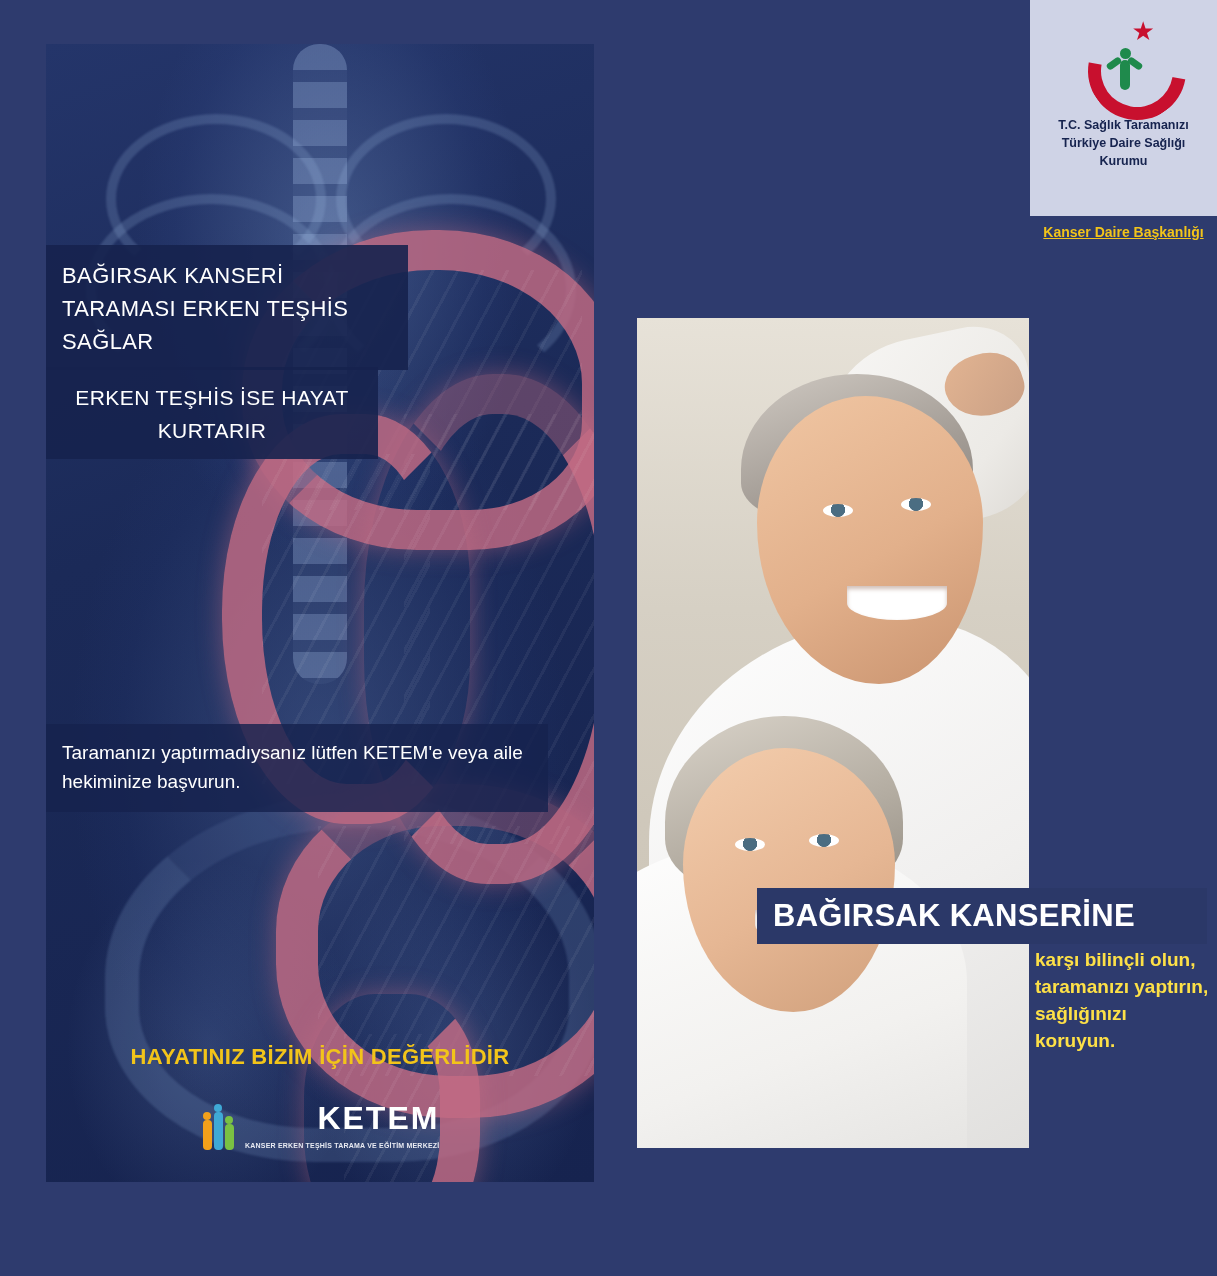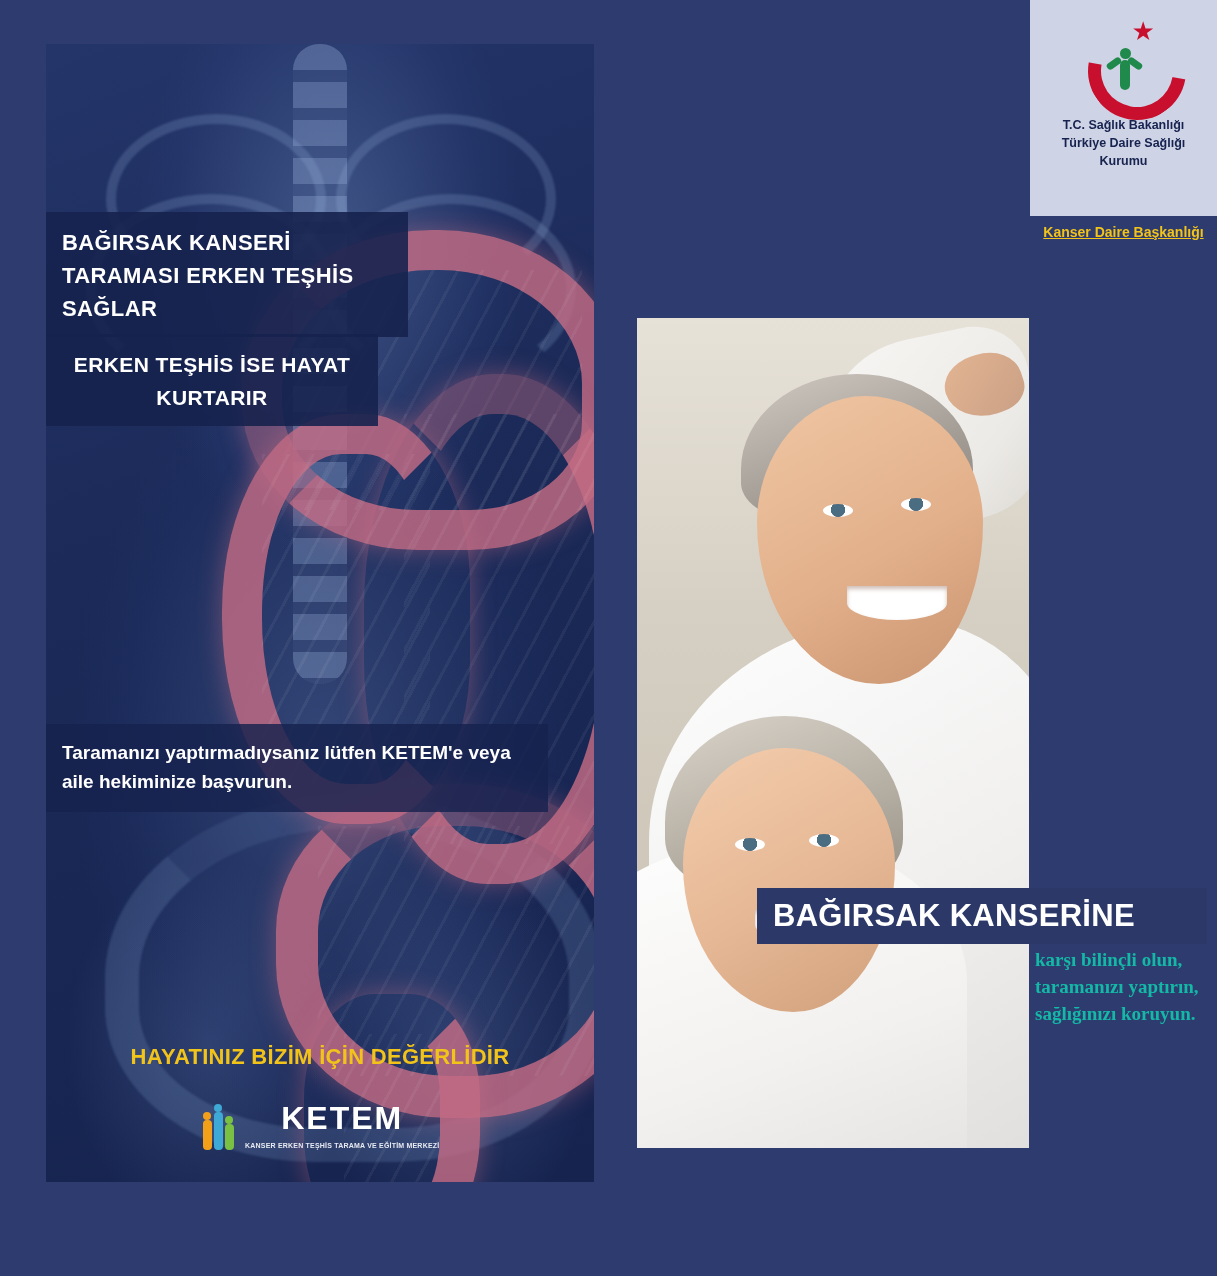--- a/index.html
+++ b/index.html
@@ -113,22 +113,23 @@
         rgba(0,0,0,0) 3px, rgba(0,0,0,0) 22px);
     mix-blend-mode: screen;
     pointer-events: none;
   }
 
   
   .headline-block {
     position: absolute;
     background: rgba(22,34,78,0.90);
     color: #ffffff;
-    font-weight: bold;
+    font-weight: normal;
     letter-spacing: 0.4px;
+    margin-top: 33px;
   }
   .hl-1 {
     left: 0px; top: 168px; width: 330px;
     padding: 14px 16px 12px 16px;
     font-size: 22px; line-height: 33px;
   }
   .hl-2 {
     left: 0px; top: 290px; width: 300px;
     padding: 14px 16px 12px 16px;
     font-size: 21px; line-height: 33px; text-align: center;
@@ -139,21 +140,21 @@
     font-size: 31px; line-height: 43px;
   }
   .para {
     position: absolute;
     left: 0px; top: 680px; width: 470px;
     padding: 14px 16px 16px 16px;
     background: rgba(22,34,78,0.82);
     color: #ffffff;
     font-size: 19px;
     line-height: 29px;
-    font-weight: bold;
+    font-weight: normal;
   }
   .slogan {
     position: absolute;
     left: 0; top: 1000px;
     width: 548px;
     text-align: center;
     color: #f2c41a;
     font-size: 22px;
     font-weight: bold;
     letter-spacing: 0.3px;
@@ -179,21 +180,21 @@
   .ketem-mark .head {
     position: absolute; border-radius: 50%; width: 8px; height: 8px;
   }
   .ketem-mark .h1 { left: 2px;  top: 8px;  background: #f2a01a; }
   .ketem-mark .h2 { left: 13px; top: 0px;  background: #3fa9d6; }
   .ketem-mark .h3 { left: 24px; top: 12px; background: #7ac143; }
   .ketem-text {
     display: inline-block;
     vertical-align: middle;
     margin-left: 6px;
-    text-align: center;
+    text-align: right;
   }
   .ketem-word {
     color: #ffffff;
     font-size: 32px;
     font-weight: bold;
     letter-spacing: 2px;
     line-height: 32px;
   }
   .ketem-sub {
     color: #e8eaf2;
@@ -361,25 +362,24 @@
     color: #ffffff;
     font-size: 31px;
     font-weight: bold;
     letter-spacing: 0.3px;
   }
   .photo-subtext {
     position: absolute;
     left: 1035px;
     top: 946px;
     width: 176px;
-    color: #14b8a6;
+    color: #fde047;
     font-size: 19px;
     line-height: 27px;
     font-weight: bold;
-    font-family: Liberation Serif, serif;
   }
 </style>
 </head>
 <body>
 
 <div class="left-panel">
   <div class="anat-bg"></div>
   <div class="spine"></div>
   <div class="rib" style="left:60px; top:70px; width:200px; height:150px;"></div>
   <div class="rib" style="left:290px; top:70px; width:200px; height:150px;"></div>
@@ -427,21 +427,21 @@
   <div class="ml-mark">
     <span class="ml-crescent"></span>
     <span class="ml-star">★</span>
     <span class="ml-figure">
       <span class="arm-l"></span>
         <span class="arm-r"></span>
       <span class="head2"></span>
         <span class="body"></span>
     </span>
   </div>
-  <div class="ml-title">T.C. Sağlık Bakanlığı</div>
+  <div class="ml-title">T.C. Sağlık Taramanızı</div>
   <div class="ml-title">Türkiye Daire Sağlığı Kurumu</div>
 </div>
 <div class="ml-caption">Kanser Daire Başkanlığı</div>
 
 <div class="photo">
   <div class="photo-bg"></div>
   <div class="arm"></div>
   <div class="hand"></div>
   <div class="shirt-man"></div>
   <div class="shirt-woman"></div>

